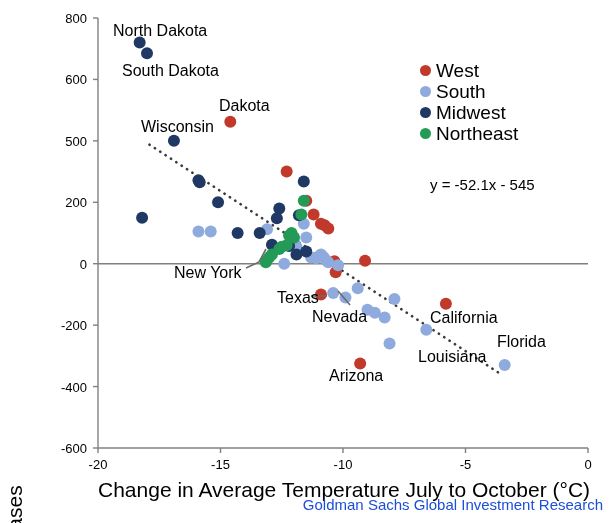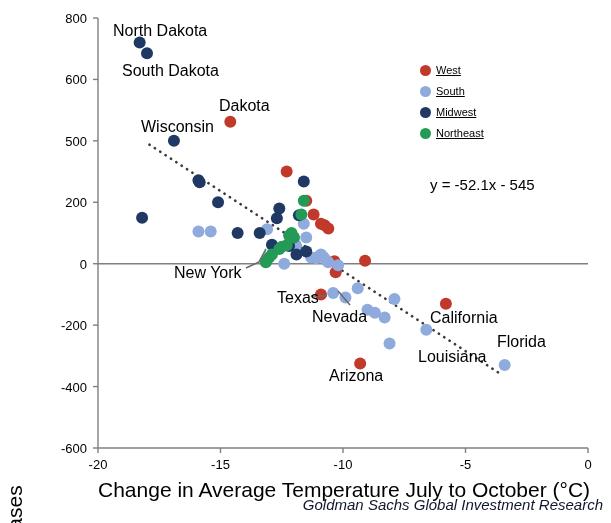--- a/index.html
+++ b/index.html
@@ -10,25 +10,25 @@
   .ylab-tick{text-align:right;transform:translateY(-50%);}
   .xlab-tick{transform:translateX(-50%);}
   .axis-title{position:absolute;font-size:21px;color:#000000;white-space:nowrap;}
   #y-axis-title{left:4px;top:50%;transform:translate(0,-50%);writing-mode:vertical-rl;
       transform-origin:center;rotate:180deg;text-align:center;line-height:22px;}
   #y-axis-title span{display:block;}
   #x-axis-title{left:98px;width:490px;top:478px;text-align:center;}
   .legend{position:absolute;left:420px;top:60px;}
   .legend-row{display:flex;align-items:center;height:21px;}
   .legend-dot{width:11px;height:11px;border-radius:50%;margin-right:5px;flex:none;}
-  .legend-label{font-size:11px;line-height:17px;text-decoration:underline;}
+  .legend-label{font-size:19px;line-height:17px;}
   .eq-box{position:absolute;left:430px;top:176px;text-align:center;font-size:15px;line-height:18px;}
   .pt-label{position:absolute;font-size:16px;white-space:nowrap;color:#000;}
   .footer{position:absolute;left:0;top:496px;width:603px;text-align:right;
-      font-size:15px;color:#0f172a;font-family:"Liberation Sans",sans-serif;font-style:italic;}
+      font-size:15px;color:#1d4ed8;font-family:"Liberation Sans",sans-serif;}
 </style>
 </head>
 <body>
 
 <div id="chart-root">
 
   <svg class="canvas" id="svg-canvas">
       <g>
         <line x1="98" y1="18" x2="98" y2="448" stroke="#808080" stroke-width="1.4"></line>
         <line x1="98" y1="448" x2="588" y2="448" stroke="#808080" stroke-width="1.4"></line>

